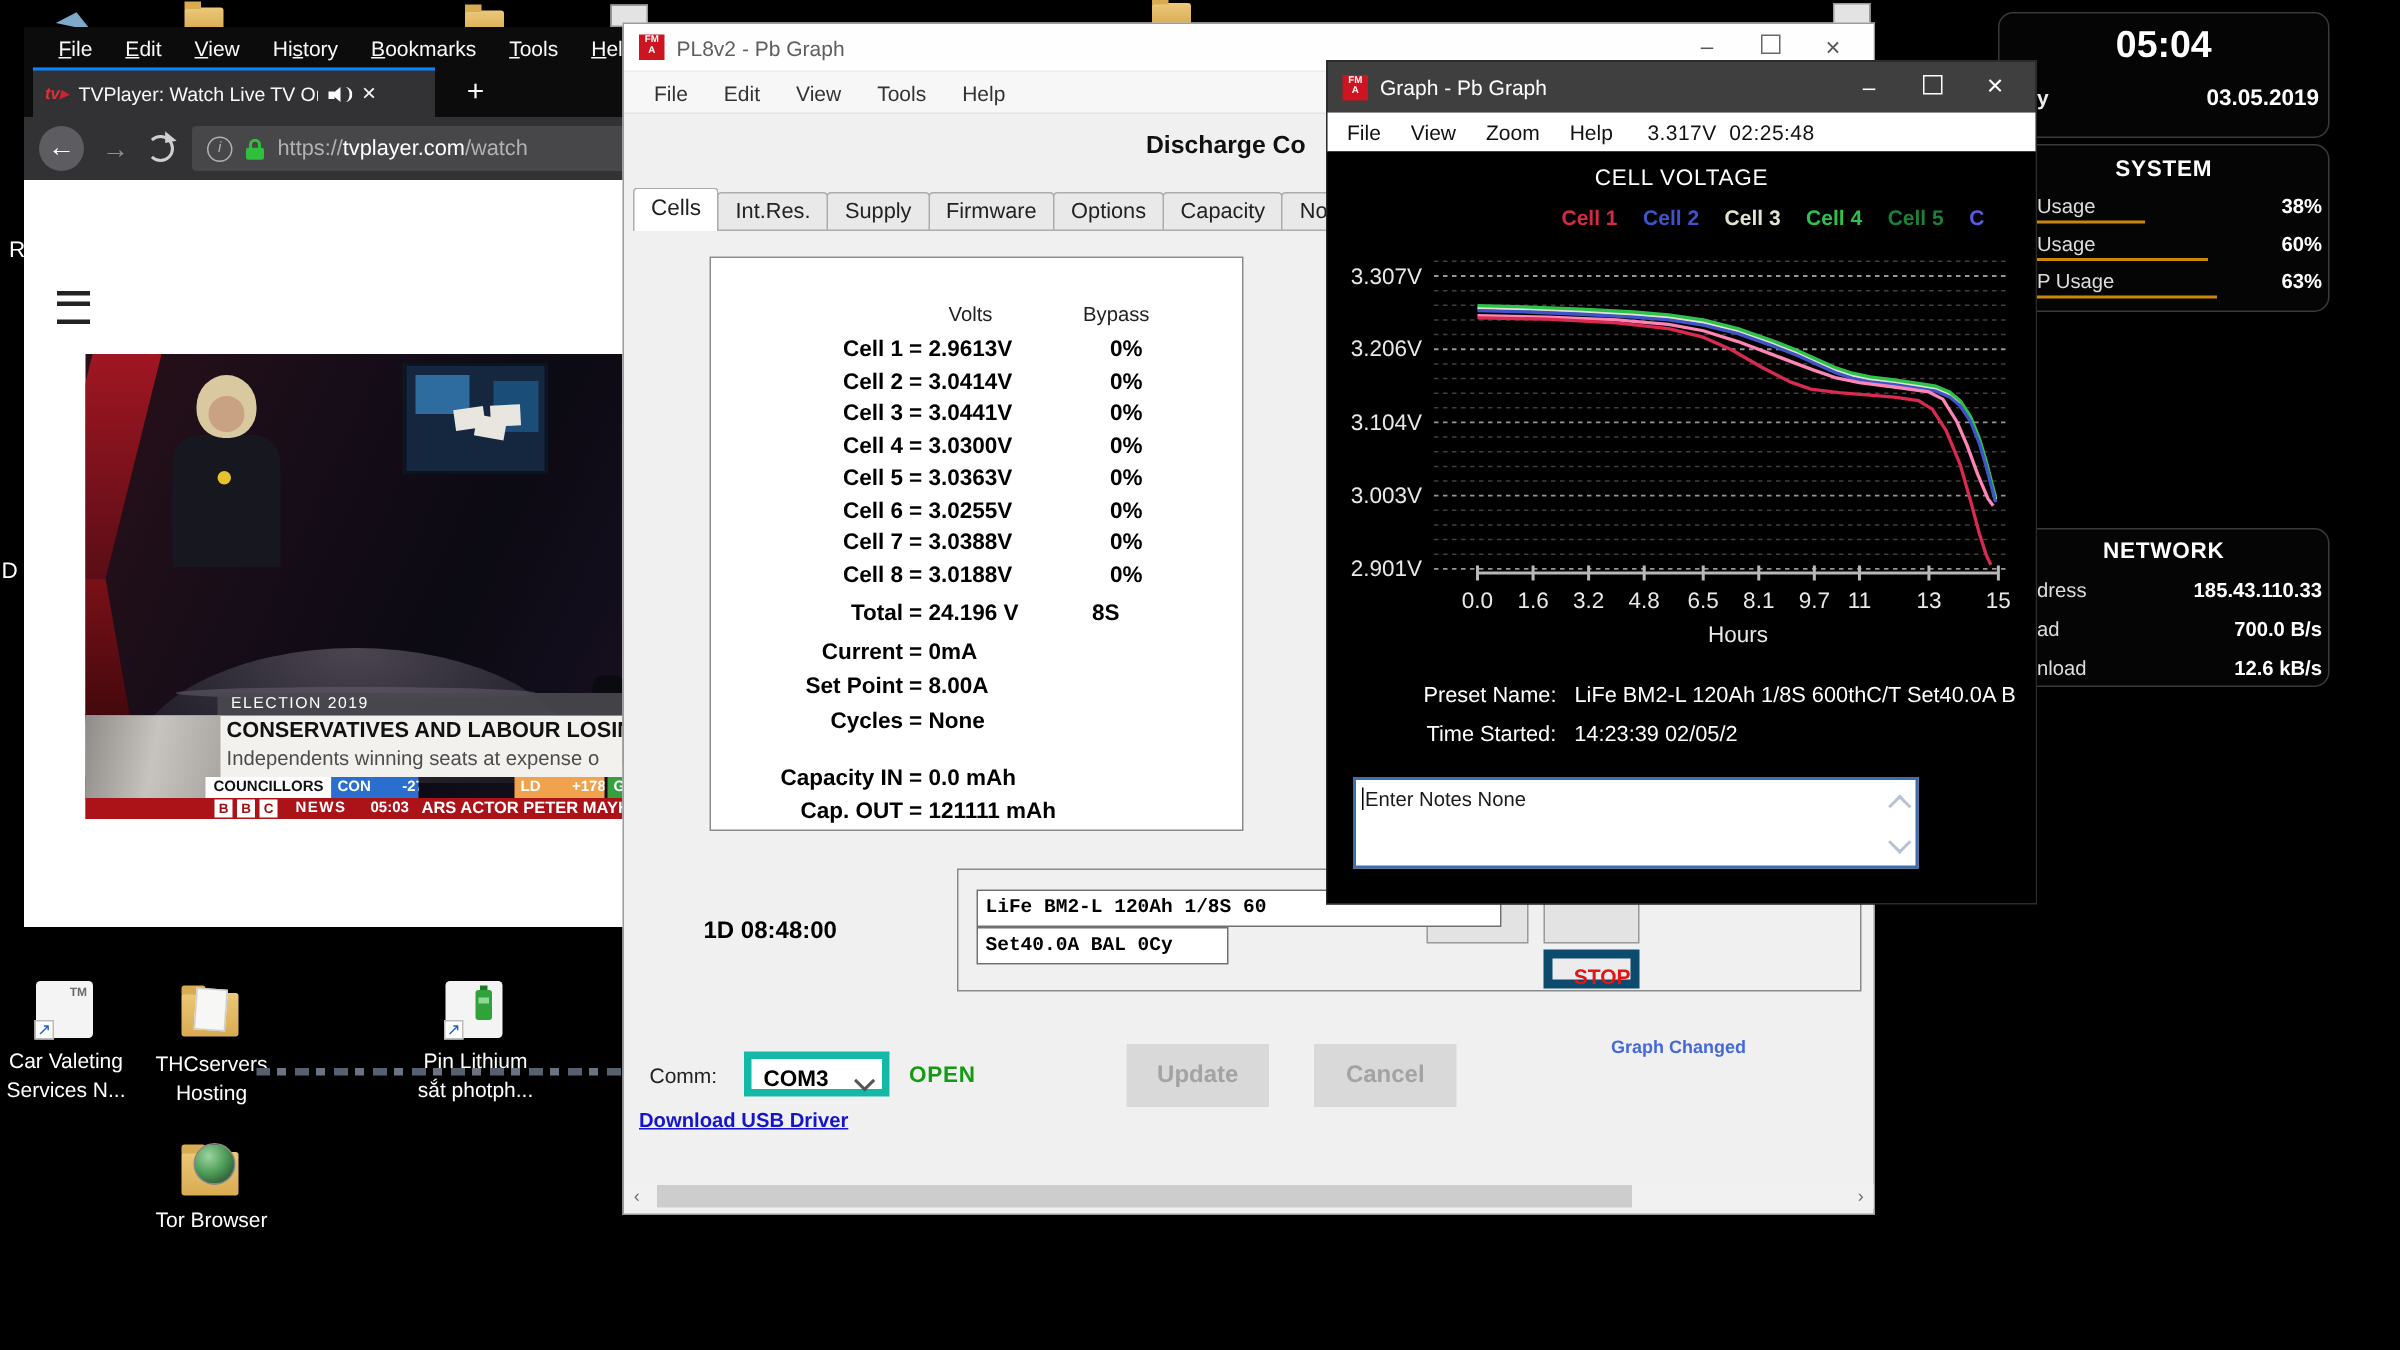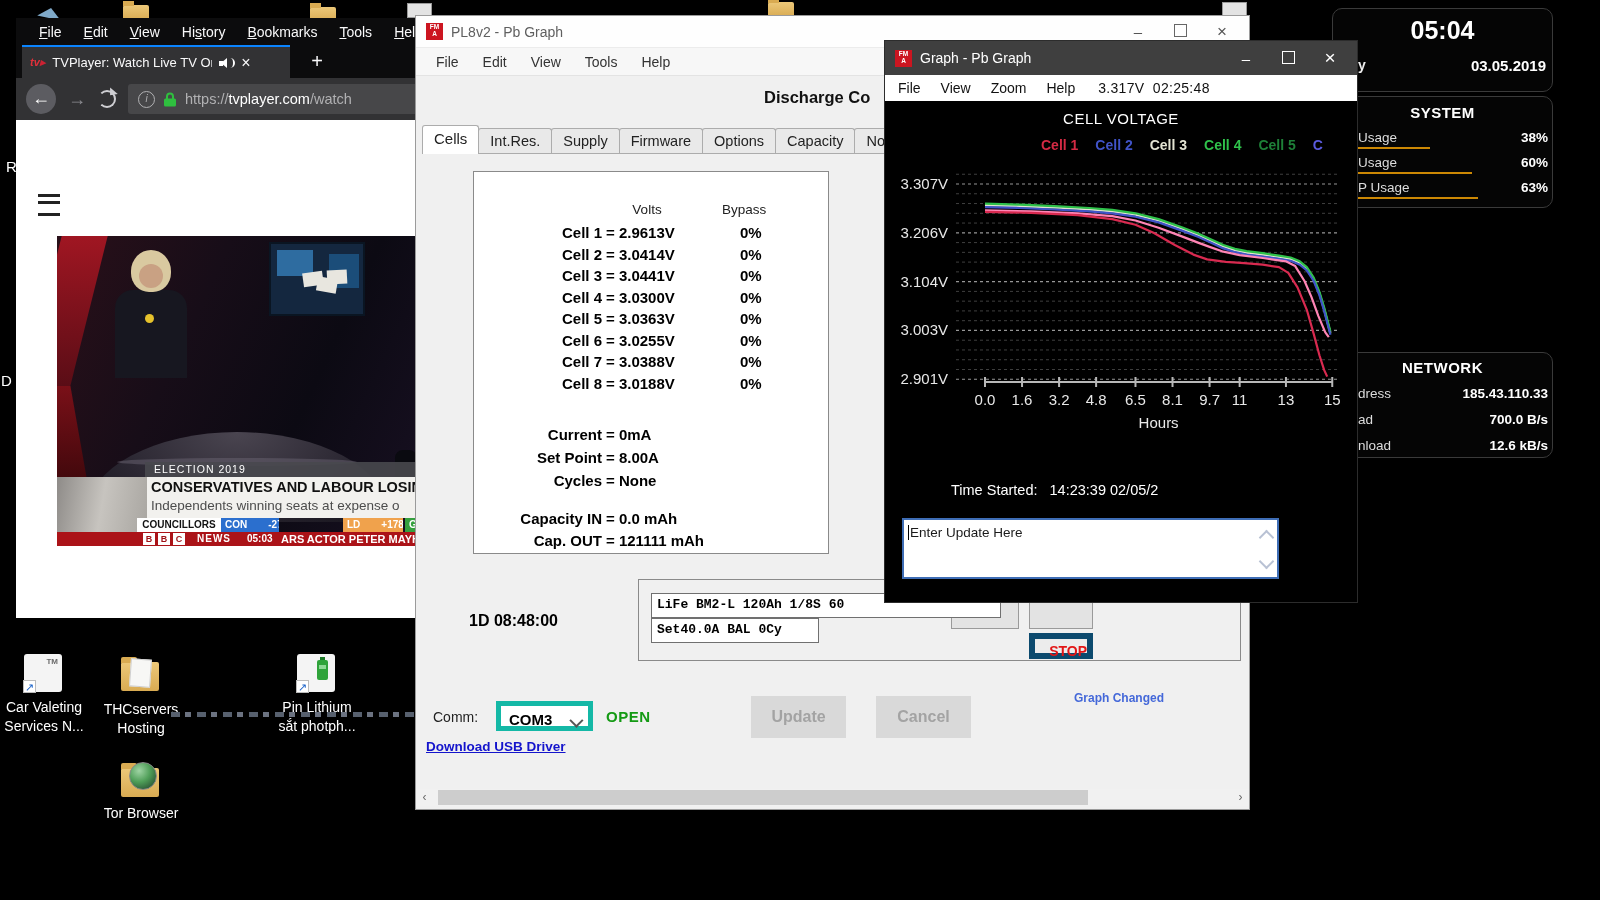--- a/index.html
+++ b/index.html
@@ -386,20 +386,25 @@
           <span class="c1">Cell 7</span>
           <span class="c2">= 3.0388V</span>
           <span class="c3">0%</span>
         </div>
         <div class="vrow" style="top: 202.5px;">
           <span class="c1">Cell 8</span>
           <span class="c2">= 3.0188V</span>
           <span class="c3">0%</span>
         </div>
       </div>
+    <div class="vrow" style="top:228px;">
+      <span class="c1">Total</span>
+      <span class="c2">= 24.196 V</span>
+      <span class="c3" style="padding-left:14px;">8S</span>
+    </div>
     <div id="pl8-stats">
         <div class="vrow" style="top: 254px;">
           <span class="c1">Current</span>
           <span class="c2">= 0mA</span>
         </div>
         <div class="vrow" style="top: 277px;">
           <span class="c1">Set Point</span>
           <span class="c2">= 8.00A</span>
         </div>
         <div class="vrow" style="top: 300px;">
@@ -521,24 +526,27 @@
         <line x1="447.25" y1="276" x2="447.25" y2="286" stroke="#b8b8b8" stroke-width="2"></line>
         <text x="447.25" y="304" fill="#e8e8e8" font-size="15" text-anchor="middle" font-family="&quot;Liberation Sans&quot;,sans-serif">15</text>
         <text x="273.625" y="327" fill="#e8e8e8" font-size="15" text-anchor="middle" font-family="&quot;Liberation Sans&quot;,sans-serif">Hours</text>
         <path d="M100.0,105.1 L134.7,106.1 L169.4,107.5 L204.2,109.4 L227.3,111.3 L250.5,114.7 L273.6,120.5 L296.8,128.6 L313.0,134.9 L324.6,140.2 L338.4,146.4 L350.0,150.2 L361.6,152.6 L377.8,154.6 L394.0,157.0 L405.6,158.9 L414.8,162.7 L421.8,168.5 L428.7,179.1 L434.5,193.5 L439.1,208.8 L442.6,222.3 L445.4,232.9" stroke="#1e8038" stroke-width="2.2" fill="none" stroke-linejoin="round"></path>
         <path d="M100.0,104.1 L134.7,105.1 L169.4,106.5 L204.2,108.5 L227.3,110.4 L250.5,113.7 L273.6,119.5 L296.8,127.7 L313.0,133.9 L324.6,139.2 L338.4,145.4 L350.0,149.3 L361.6,151.7 L377.8,153.6 L394.0,156.0 L405.6,157.9 L414.8,161.8 L421.8,167.5 L428.7,178.1 L434.5,192.5 L439.1,207.9 L442.6,221.3 L445.4,231.9" stroke="#e3e3d2" stroke-width="2.2" fill="none" stroke-linejoin="round"></path>
         <path d="M100.0,102.7 L134.7,103.7 L169.4,105.1 L204.2,107.0 L227.3,108.9 L250.5,112.3 L273.6,118.1 L296.8,126.2 L313.0,132.5 L324.6,137.8 L338.4,144.0 L350.0,147.8 L361.6,150.2 L377.8,152.2 L394.0,154.6 L405.6,156.5 L414.8,160.3 L421.8,166.1 L428.7,176.7 L434.5,191.1 L439.1,206.4 L442.6,219.9 L445.4,230.5" stroke="#2fc24b" stroke-width="2.2" fill="none" stroke-linejoin="round"></path>
         <path d="M100.0,106.1 L134.7,107.0 L169.4,108.5 L204.2,110.4 L227.3,112.3 L250.5,115.7 L273.6,121.4 L296.8,129.6 L313.0,135.8 L324.6,141.1 L338.4,147.4 L350.0,151.2 L361.6,153.6 L377.8,155.5 L394.0,157.9 L405.6,159.8 L414.8,163.7 L421.8,169.5 L428.7,180.0 L434.5,194.4 L439.1,209.8 L442.6,223.2 L445.4,233.8" stroke="#4053c8" stroke-width="2.2" fill="none" stroke-linejoin="round"></path>
         <path d="M100.0,109.4 L146.3,110.4 L192.6,112.3 L227.3,115.2 L250.5,119.5 L273.6,126.7 L296.8,135.4 L313.0,141.6 L324.6,145.9 L338.4,150.7 L354.6,154.1 L377.8,157.0 L400.9,160.3 L410.2,165.1 L419.5,180.0 L426.4,195.9 L433.4,215.1 L440.3,231.4 L443.8,236.2" stroke="#ff85b5" stroke-width="2.2" fill="none" stroke-linejoin="round"></path>
         <path d="M100.0,110.9 L146.3,111.8 L192.6,114.2 L227.3,118.1 L250.5,123.8 L269.0,132.0 L289.8,144.0 L308.4,153.6 L322.2,158.4 L340.8,160.8 L359.3,162.2 L377.8,163.7 L394.0,166.1 L403.3,171.9 L412.5,186.3 L421.8,208.8 L428.7,232.9 L434.5,254.5 L439.1,268.9 L442.2,275.6" stroke="#d92a50" stroke-width="2.2" fill="none" stroke-linejoin="round"></path>
       </svg>
+    <div id="g-preset-row">
+      <span class="g-lab">Preset Name:</span><span class="g-val">LiFe BM2-L 120Ah  1/8S  600thC/T  Set40.0A B</span>
+    </div>
     <div id="g-time-row">
       <span class="g-lab">Time Started:</span><span class="g-val">14:23:39  02/05/2</span>
     </div>
     <div class="abs" id="notes">
       <span class="caret"></span>
-      <span class="txt">Enter Update Here</span>
+      <span class="txt">Enter Notes None</span>
       <span class="nchev up"></span>
       <span class="nchev dn"></span>
     </div>
 
   </div>
 </div>
 
 </body></html>

